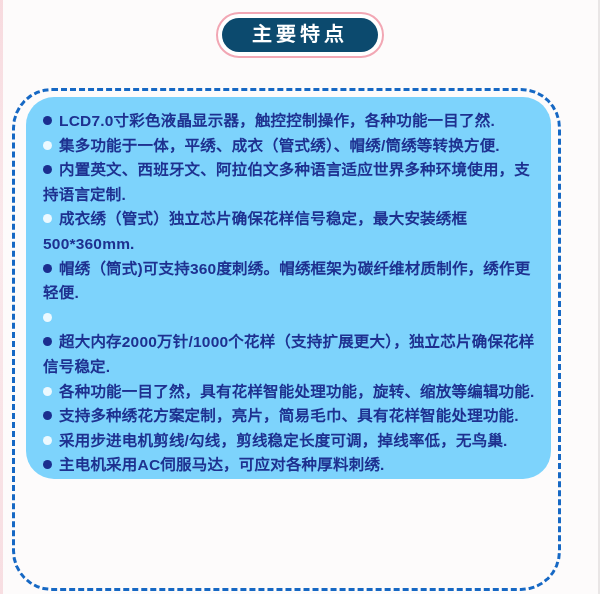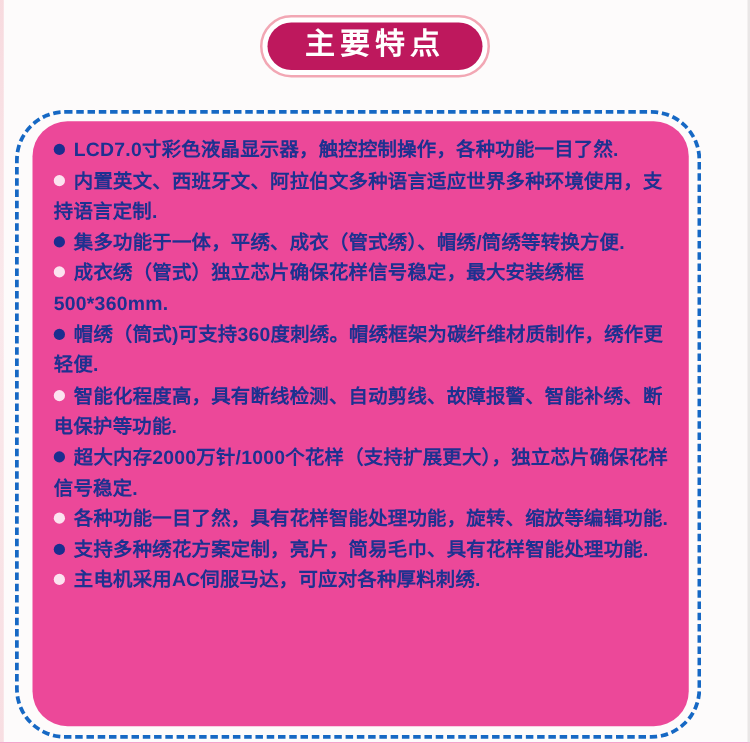--- a/index.html
+++ b/index.html
@@ -32,25 +32,25 @@
     display: flex;
     justify-content: center;
   }
   .badge-outline {
     border: 2px solid #f2a7b4;
     border-radius: 30px;
     background: #ffffff;
     padding: 4px;
   }
   .badge {
-    background: #be185d;
+    background: #0c4a6e;
     border-radius: 24px;
     padding: 5px 30px 7px 30px;
     color: #ffffff;
-    font-size: 24px;
+    font-size: 20px;
     font-weight: bold;
     letter-spacing: 4px;
     line-height: 1.1;
     white-space: nowrap;
   }
 
   
   .dashed-box {
     position: absolute;
     left: 12px;
@@ -61,23 +61,23 @@
     border: 3px dashed #1668c4;
     border-radius: 40px;
   }
 
   
   .panel {
     position: absolute;
     left: 26px;
     top: 97px;
     width: 525px;
-    height: 484px;
+    height: 382px;
     box-sizing: border-box;
-    background: #ec4899;
+    background: #7dd3fc;
     border-radius: 28px;
     padding: 12px 10px 0 17px;
   }
 
   .feature-list { margin: 0; padding: 0; }
   .item {
     color: #1e3190;
     font-size: 15.5px;
     font-weight: bold;
     line-height: 24.6px;
@@ -104,24 +104,25 @@
   <div class="badge-outline">
     <div class="badge">主要特点</div>
   </div>
 </div>
 
 <div class="dashed-box"></div>
 
 <div class="panel">
   <div class="feature-list">
     <div class="item"><span class="bullet"></span><span>LCD7.0寸彩色液晶显示器，触控控制操作，各种功能一目了然.</span></div>
+    <div class="item"><span class="bullet"></span><span>集多功能于一体，平绣、成衣（管式绣）、帽绣/筒绣等转换方便.</span></div>
     <div class="item"><span class="bullet"></span><span>内置英文、西班牙文、阿拉伯文多种语言适应世界多种环境使用，支持语言定制.</span></div>
-    <div class="item"><span class="bullet"></span><span>集多功能于一体，平绣、成衣（管式绣）、帽绣/筒绣等转换方便.</span></div>
     <div class="item"><span class="bullet"></span><span>成衣绣（管式）独立芯片确保花样信号稳定，最大安装绣框500*360mm.</span></div>
     <div class="item"><span class="bullet"></span><span>帽绣（筒式)可支持360度刺绣。帽绣框架为碳纤维材质制作，绣作更轻便.</span></div>
-    <div class="item"><span class="bullet"></span><span>智能化程度高，具有断线检测、自动剪线、故障报警、智能补绣、断电保护等功能.</span></div>
+    <div class="item"><span class="bullet"></span></div>
     <div class="item"><span class="bullet"></span><span>超大内存2000万针/1000个花样（支持扩展更大），独立芯片确保花样信号稳定.</span></div>
     <div class="item"><span class="bullet"></span><span>各种功能一目了然，具有花样智能处理功能，旋转、缩放等编辑功能.</span></div>
     <div class="item"><span class="bullet"></span><span>支持多种绣花方案定制，亮片，简易毛巾、具有花样智能处理功能.</span></div>
+    <div class="item"><span class="bullet"></span><span>采用步进电机剪线/勾线，剪线稳定长度可调，掉线率低，无鸟巢.</span></div>
     <div class="item"><span class="bullet"></span><span>主电机采用AC伺服马达，可应对各种厚料刺绣.</span></div>
 
   </div>
 </div>
 
 </body></html>

